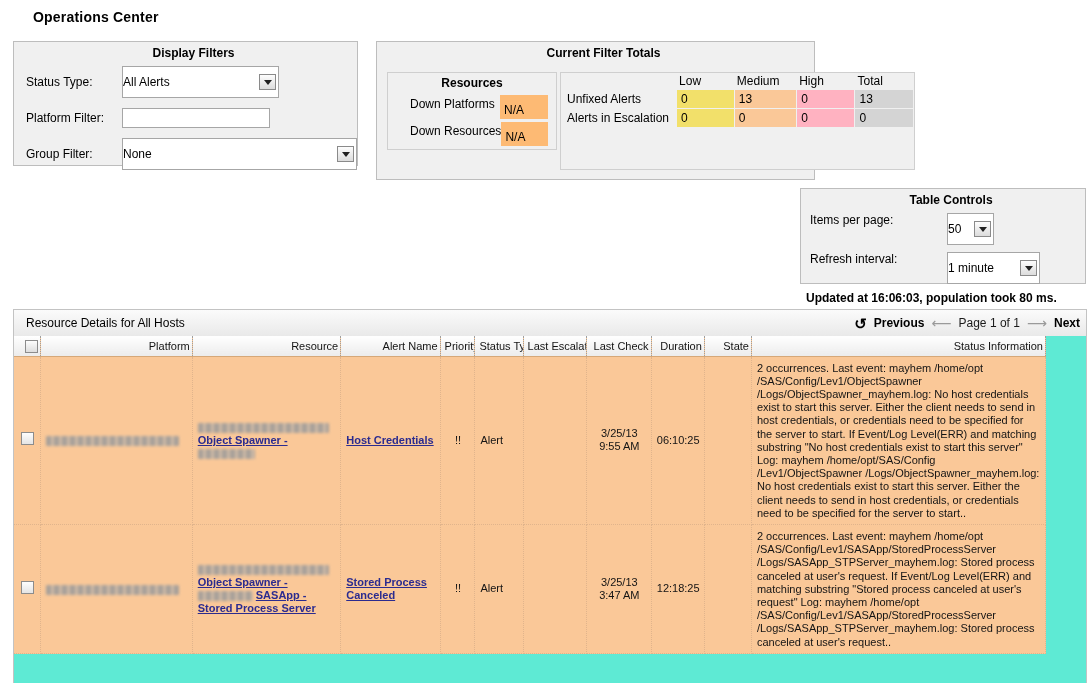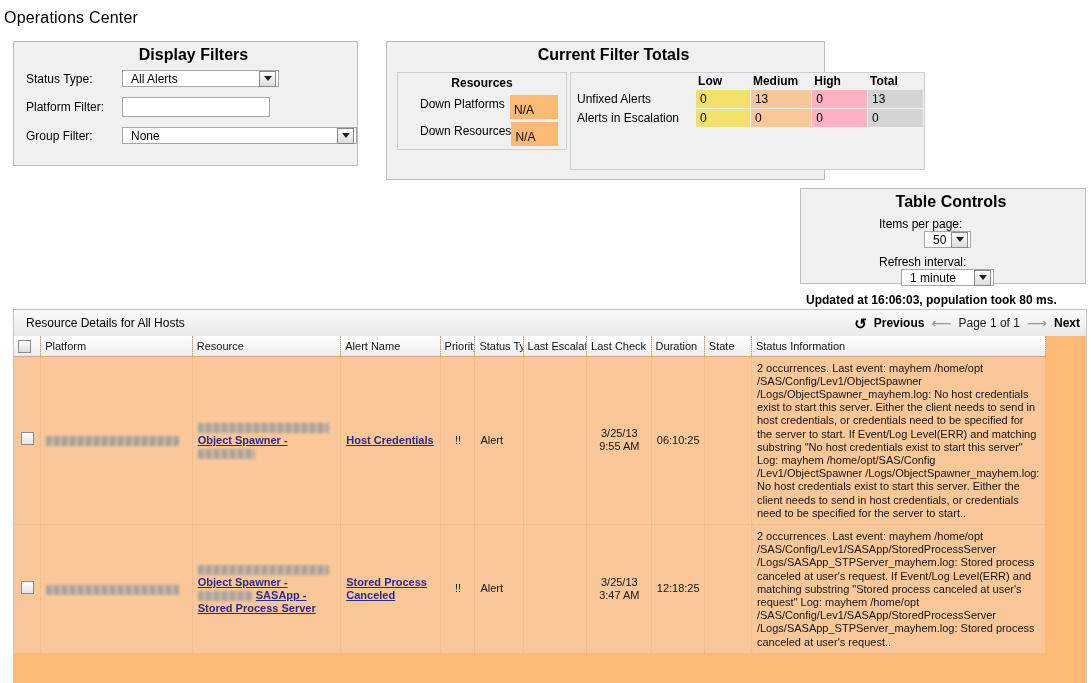--- a/index.html
+++ b/index.html
@@ -13,38 +13,38 @@
     width: 1091px;
     height: 683px;
     overflow: hidden;
     position: relative;
     font-size: 12px;
   }
 
   
   .page-title {
     position: absolute;
-    left: 4px;
+    left: 33px;
     top: 9px;
-    font-size: 16px;
-    font-weight: normal;
+    font-size: 14px;
+    font-weight: bold;
     letter-spacing: 0.2px;
   }
 
   
   .panel {
     position: absolute;
     border: 1px solid #bdbdbd;
     background: #f0f0f0;
     box-sizing: border-box;
   }
   .panel-title {
     text-align: center;
     font-weight: bold;
-    font-size: 16px;
+    font-size: 12px;
     padding: 4px 0 6px 16px;
   }
 
   
   #display-filters {
     left: 13px;
     top: 41px;
     width: 345px;
     height: 125px;
   }
@@ -54,26 +54,26 @@
     margin: 0 0 10px 12px;
   }
   .df-label {
     width: 96px;
     font-size: 12px;
   }
   .sel {
     position: relative;
     background: #ffffff;
     border: 1px solid #a6a6a6;
-    height: 17px;
+    height: 32px;
     box-sizing: border-box;
     display: flex;
     align-items: center;
     font-size: 12px;
-    padding-left: 8px;
+    padding-left: 0;
   }
   .sel .sel-val { flex: 1; white-space: nowrap; overflow: hidden; }
   .sel .arrowbox {
     width: 17px;
     height: 16px;
     margin-right: 2px;
     border: 1px solid #8a8a8a;
     background: linear-gradient(#fdfdfd,#dcdcdc);
     display: flex;
     align-items: center;
@@ -96,21 +96,21 @@
     width: 148px;
     box-sizing: border-box;
     font-size: 12px;
     padding-left: 3px;
     color: #000;
     font-family: "Liberation Sans", sans-serif;
   }
 
   
   #filter-totals {
-    left: 386px;
+    left: 376px;
     top: 41px;
     width: 439px;
     height: 139px;
   }
   .inner-box {
     position: absolute;
     border: 1px solid #cfcfcf;
     background: #f0f0f0;
     box-sizing: border-box;
   }
@@ -145,72 +145,71 @@
     width: 355px;
     height: 98px;
   }
   .alerts-table {
     border-collapse: separate;
     border-spacing: 1px;
     font-size: 12px;
     margin-left: 4px;
   }
   .alerts-table th {
-    font-weight: bold;
+    font-weight: normal;
     text-align: left;
     padding: 0 0 1px 2px;
     font-size: 12px;
   }
   .alerts-table td.rowlbl {
     text-align: left;
-    padding-right: 16px;
+    padding-right: 7px;
     white-space: nowrap;
   }
   .alerts-table td.cell {
     width: 62px;
     padding: 2px 0 2px 4px;
   }
   .c-low    { background: #f2e06a; }
   .c-medium { background: #fac898; }
   .c-high   { background: #ffb2c1; }
   .c-total  { background: #d4d4d4; }
 
   
   #table-controls {
     left: 800px;
     top: 188px;
     width: 286px;
     height: 96px;
   }
   .tc-row {
     display: flex;
-    align-items: center;
+    align-items: flex-start;
     margin: 0 0 7px 9px;
-    flex-direction: column;
   }
   .tc-label { width: 137px; font-size: 12px; }
   #items-per-page-select { width: 47px; }
   #refresh-interval-select { width: 93px; }
   .tc-status {
     font-size: 12px;
     font-weight: bold;
     margin-left: 5px;
     white-space: nowrap;
   }
 
   
   #results-block {
     position: absolute;
     left: 13px;
     top: 309px;
     width: 1074px;
     height: 374px;
     border: 1px solid #c3c3c3;
     border-bottom: none;
-    background: #fdba74;
+    background: #5eead4;
     box-sizing: border-box;
     overflow: hidden;
   }
   .rb-header {
     height: 26px;
     display: flex;
     align-items: center;
     padding: 0 6px 0 12px;
     background: linear-gradient(#fbfbfb,#e9e9e9);
   }
@@ -238,21 +237,21 @@
     table-layout: fixed;
     font-size: 11px;
     background: #fac898;
   }
   .grid th {
     background: linear-gradient(#ffffff,#ececec);
     border-right: 1px dotted #9f9f9f;
     border-bottom: 1px solid #d6a878;
     font-weight: normal;
     font-size: 11px;
-    text-align: left;
+    text-align: right;
     padding: 3px 2px 3px 4px;
     height: 16px;
     white-space: nowrap;
     overflow: hidden;
     box-sizing: border-box;
     color: #141414;
   }
   .grid td {
     border-right: 1px dotted #e0b48c;
     border-bottom: 1px dotted #e0b48c;

